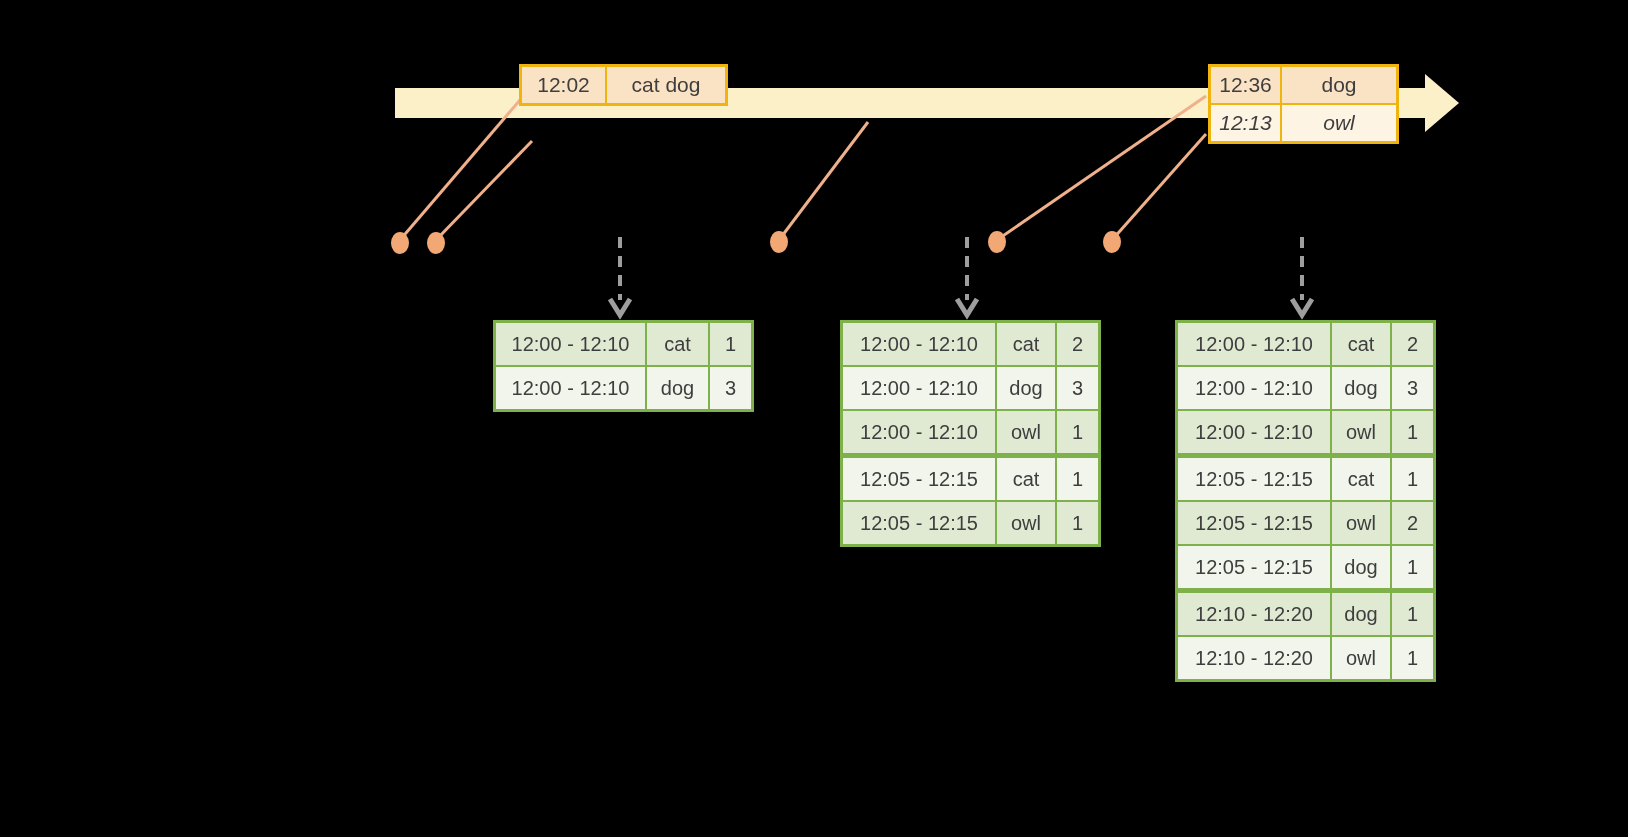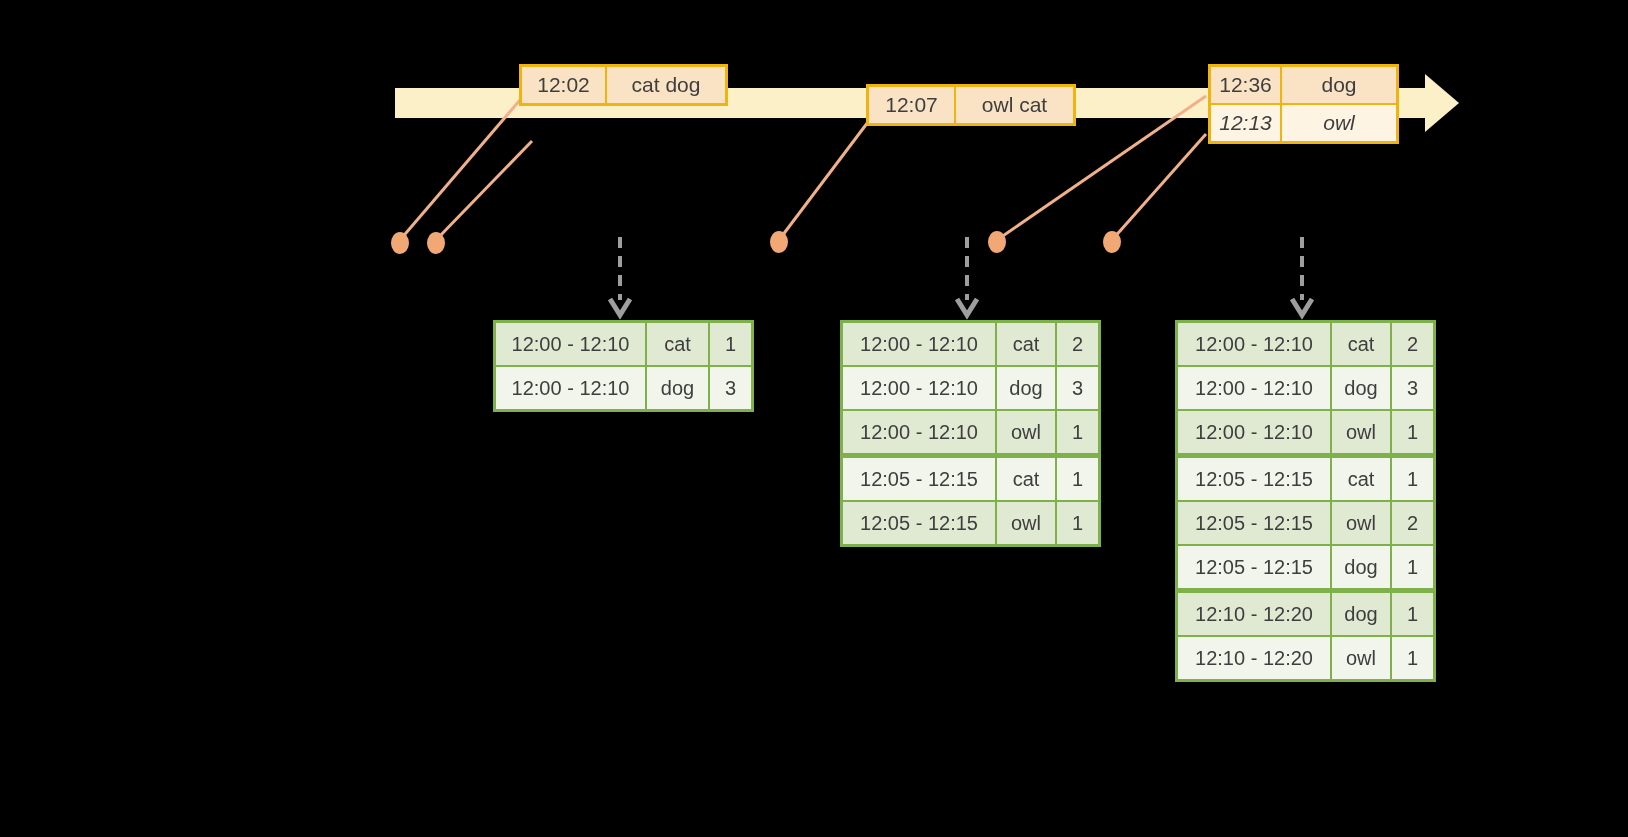--- a/index.html
+++ b/index.html
@@ -89,26 +89,20 @@
       <polyline points="1292,299 1302,315 1312,299" fill="none" stroke="var(--c-trigger-arrow)" stroke-width="5"></polyline>
     </g>
   </svg>
 
   <div class="event-box" style="left:519px; top:64px;">
       <div class="event-row" style="grid-template-columns: 85px 118px;">
         <div class="event-cell time">12:02</div>
         <div class="event-cell words">cat dog</div>
       </div>
     </div>
-  <div class="event-box" style="left:866px; top:84px;">
-      <div class="event-row" style="grid-template-columns: 87px 117px;">
-        <div class="event-cell time">12:07</div>
-        <div class="event-cell words">owl cat</div>
-      </div>
-    </div>
   <div class="event-box" style="left:1208px; top:64px;">
       <div class="event-row" style="grid-template-columns: 71px 114px;">
         <div class="event-cell time">12:36</div>
         <div class="event-cell words">dog</div>
       </div>
       <div class="event-row" style="grid-template-columns: 71px 114px; font-style: italic;">
         <div class="event-cell time">12:13</div>
         <div class="event-cell words">owl</div>
       </div>
     </div>

